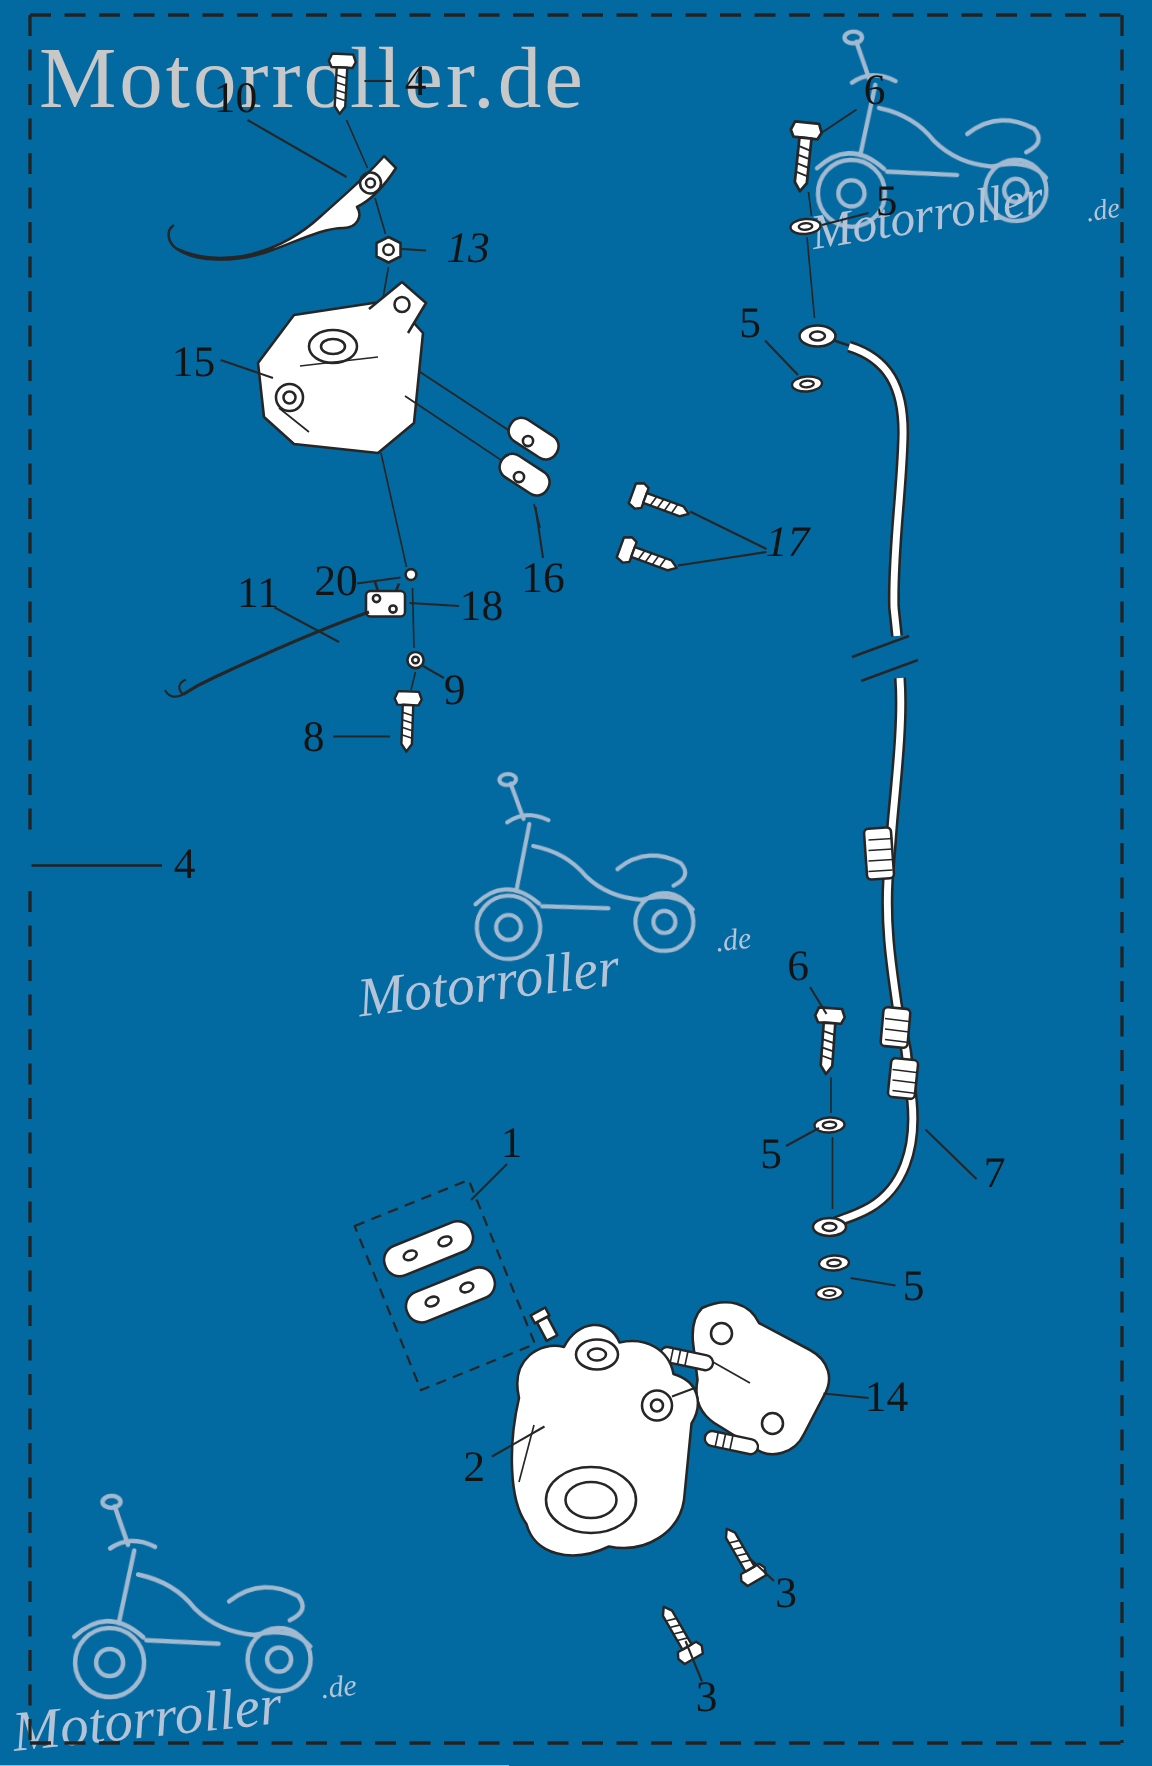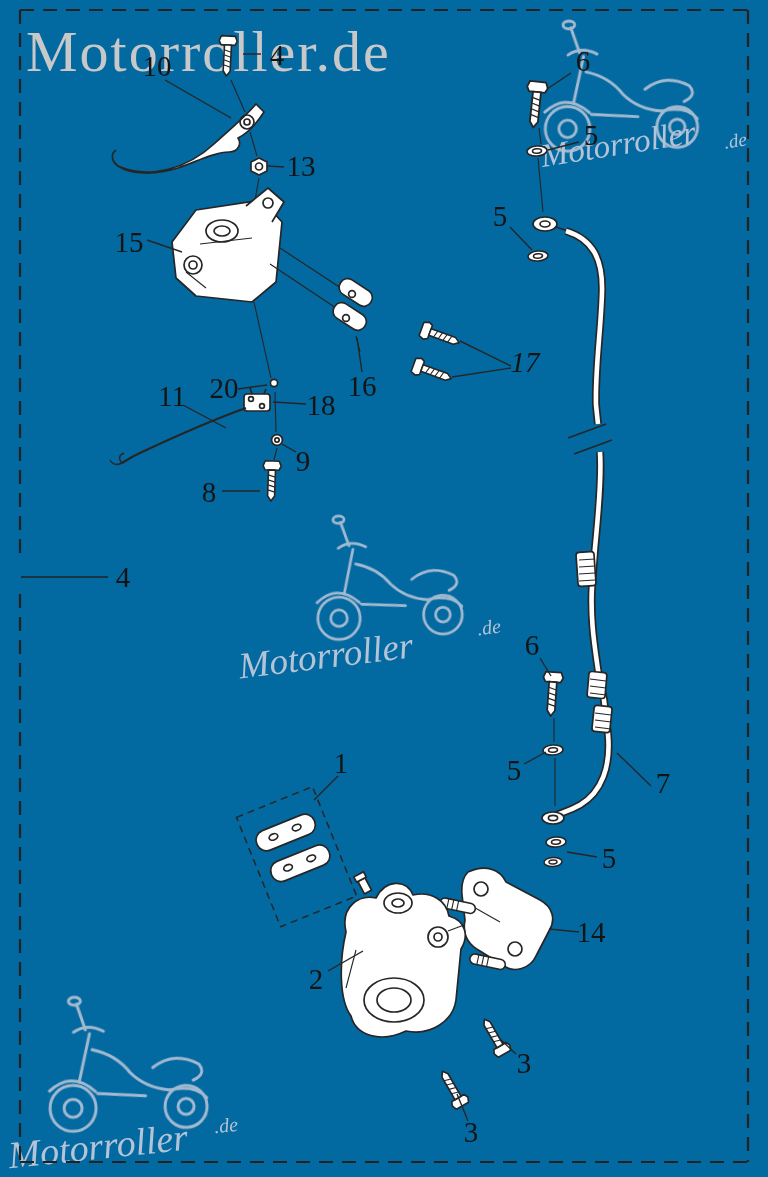--- a/index.html
+++ b/index.html
@@ -266,21 +266,21 @@
       </g>
     </g>
   </svg>
 
   
   <div class="labels">
       <div class="part-label" style="left: 157px; top: 66px;">10</div>
       <div class="part-label" style="left: 277px; top: 55px;">4</div>
       <div class="part-label" style="left: 583px; top: 61px;">6</div>
       <div class="part-label" style="left: 591px; top: 135px;">5</div>
-      <div class="part-label" style="left: 301px; top: 166px;">13</div>
+      <div class="part-label" style="left: 312px; top: 166px; font-style: italic;">13</div>
       <div class="part-label" style="left: 129px; top: 242px;">15</div>
       <div class="part-label" style="left: 500px; top: 216px;">5</div>
       <div class="part-label" style="left: 525px; top: 362px; font-style: italic;">17</div>
       <div class="part-label" style="left: 362px; top: 386px;">16</div>
       <div class="part-label" style="left: 224px; top: 388px;">20</div>
       <div class="part-label" style="left: 321px; top: 405px;">18</div>
       <div class="part-label" style="left: 172px; top: 396px;">11</div>
       <div class="part-label" style="left: 303px; top: 461px;">9</div>
       <div class="part-label" style="left: 209px; top: 492px;">8</div>
       <div class="part-label" style="left: 123px; top: 577px;">4</div>

